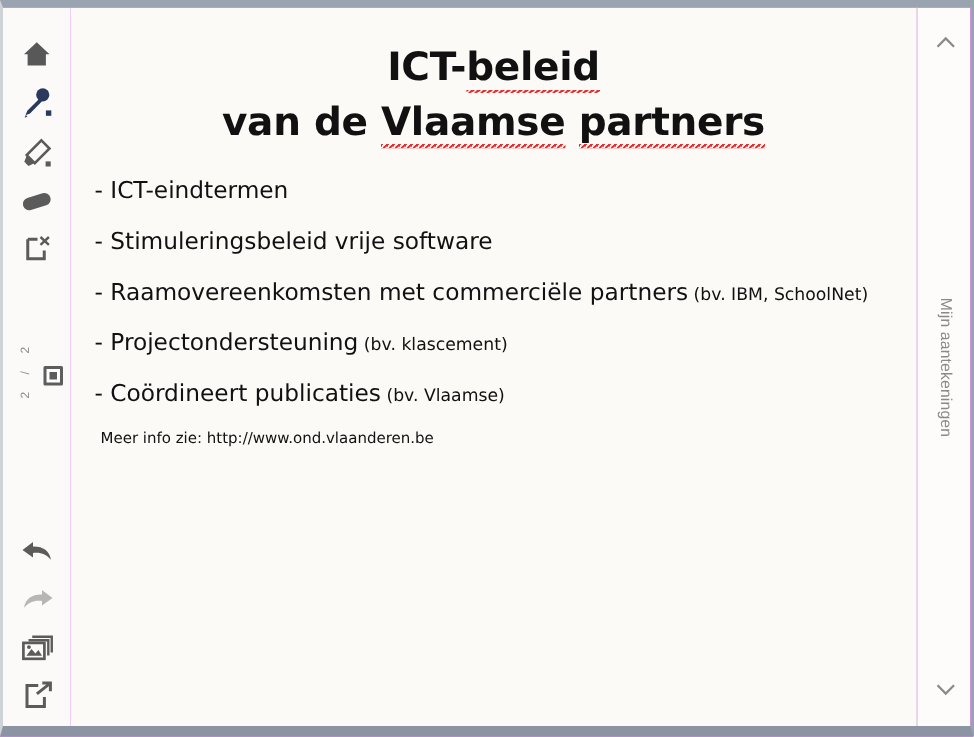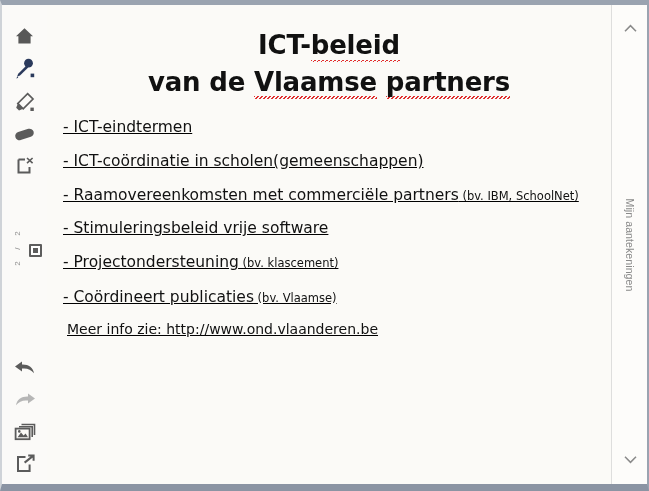--- a/index.html
+++ b/index.html
@@ -97,38 +97,37 @@
         #e03030 0px, #e03030 1.2px,
         transparent 1.2px, transparent 2.4px);
     background-repeat: repeat-x;
     background-size: 4px 2.5px;
     background-position: 0 100%;
     padding-bottom: 2px;
   }
 
   .body-block {
     padding: 16px 0 0 16px;
-    text-decoration: underline;
   }
   .bullet {
     color: #111;
     font-family: "DejaVu Sans", sans-serif;
     font-size: 15.5px;
     line-height: 1.30;
     margin-bottom: 14px;
     max-width: 540px;
   }
   .bullet .small {
     font-size: 11.5px;
   }
   .bullet.wrapline { margin-bottom: 13px; }
   .footer-note {
     color: #111;
     font-family: "DejaVu Sans", sans-serif;
-    font-size: 14px;
+    font-size: 10px;
     margin-top: 10px;
     padding-left: 4px;
   }
 
   
   #right-panel {
     position: absolute;
     right: 0; top: 0; bottom: 0;
     width: 36px;
     background: #fdfcfa;
@@ -251,25 +250,24 @@
 
     <div class="title-block">
       <div class="title-line l1"><span>ICT-</span><span class="sq-red">beleid</span></div>
       <div class="title-line l2"><span>van de </span><span class="sq-red">Vlaamse</span><span> </span><span class="sq-red">partners</span></div>
     </div>
 
     <div class="body-block">
 
       <div class="bullet"><span>- ICT-eindtermen</span><span class="small"></span></div>
 
-      <div class="bullet"><span>- ICT-coördinatie in scholen(gemeenschappen)</span><span class="small"></span></div>
+
+      <div class="bullet"><span>- Stimuleringsbeleid vrije software</span><span class="small"></span></div>
 
       <div class="bullet wrapline"><span>- Raamovereenkomsten met commerciële partners</span><span class="small"> (bv. IBM, SchoolNet)</span></div>
-
-      <div class="bullet"><span>- Stimuleringsbeleid vrije software</span><span class="small"></span></div>
 
       <div class="bullet"><span>- Projectondersteuning</span><span class="small"> (bv. klascement)</span></div>
 
       <div class="bullet"><span>- Coördineert publicaties</span><span class="small"> (bv. Vlaamse)</span></div>
 
 
       <div class="footer-note">Meer info zie: http://www.ond.vlaanderen.be</div>
     </div>
   </div>
 

